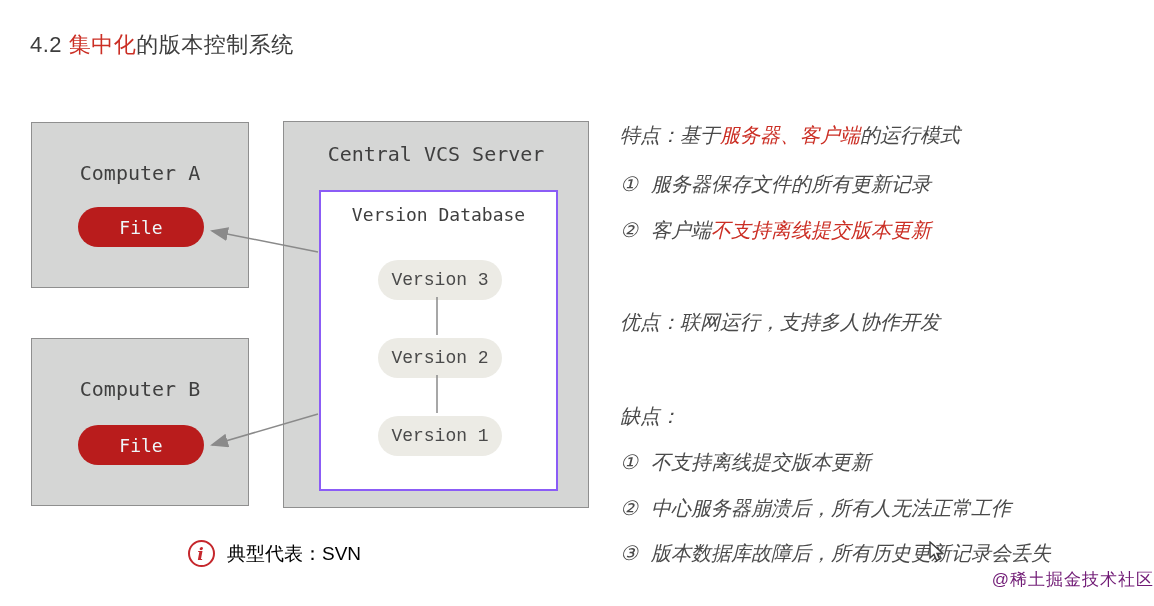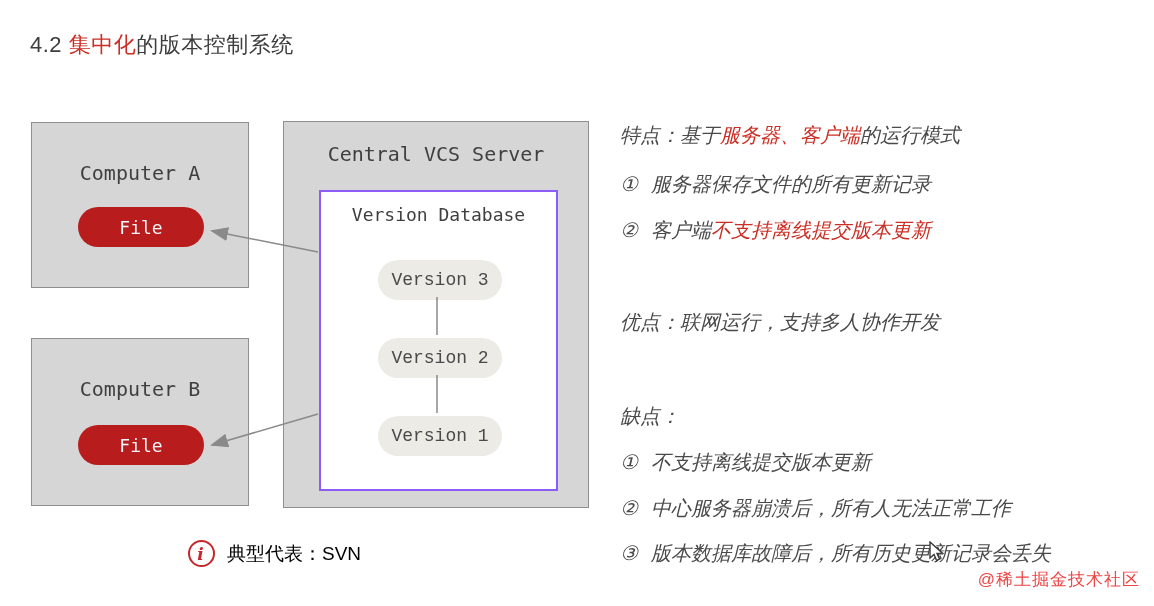--- a/index.html
+++ b/index.html
@@ -93,22 +93,22 @@
   .n-f1 { top: 171px; }
   .n-f2 { top: 217px; }
   .n-pros { top: 309px; }
   .n-cons { top: 403px; }
   .n-c1 { top: 449px; }
   .n-c2 { top: 495px; }
   .n-c3 { top: 540px; }
   .bullet { display: inline-block; margin-right: 13px; color: #4a4a4a; }
 
   .watermark {
-    position: absolute; right: 14px; top: 568px;
-    font-size: 17px; color: #ef4444; letter-spacing: 1px;
+    position: absolute; right: 0; top: 568px;
+    font-size: 17px; color: #701a75; letter-spacing: 1px;
   }
   .cursor { position: absolute; left: 928px; top: 541px; }
 </style>
 </head>
 <body>
 
 <div class="canvas">
 
   <div class="title"><span>4.2 </span><span class="red">集中化</span><span>的版本控制系统</span></div>
 

